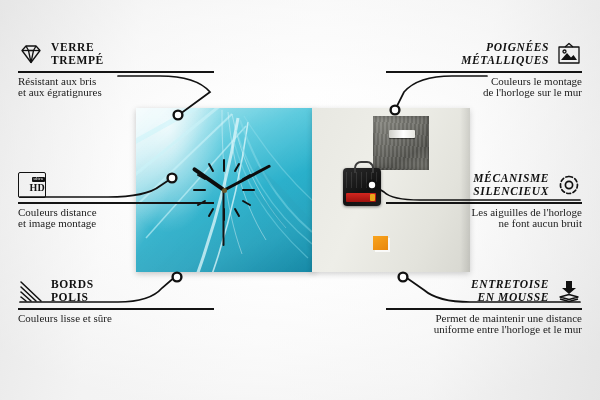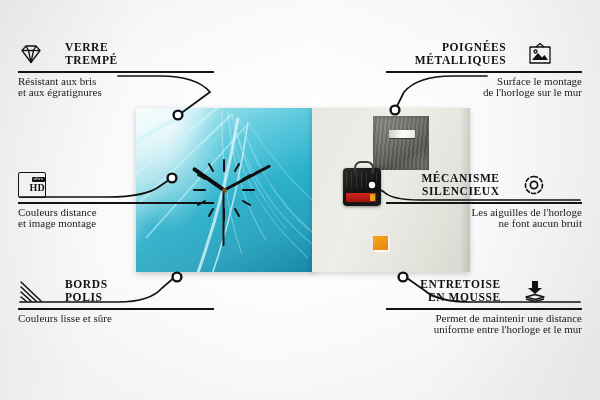--- a/index.html
+++ b/index.html
@@ -88,22 +88,22 @@
   .hand.minute{width:3px;height:52px;margin-left:-1.5px;margin-top:-52px;}
   .hand.second{width:1.5px;height:56px;margin-left:-.75px;margin-top:-56px;background:#151515;}
   .pin{position:absolute;left:50%;top:50%;width:5px;height:5px;margin:-2.5px 0 0 -2.5px;
        background:#6b5a2a;border-radius:50%;}
 
   
   svg.lines{position:absolute;left:0;top:0;width:600px;height:400px;pointer-events:none;}
 
   
   .feat{position:absolute;width:196px;}
-  .feat .head{display:flex;align-items:center;gap:21px;}
-  .feat.right .head{flex-direction:row;justify-content:center;}
+  .feat .head{display:flex;align-items:center;gap:7px;}
+  .feat.right .head{flex-direction:row;justify-content:flex-end;font-style:italic;}
   .feat .title{
     font-size:11.5px;font-weight:bold;letter-spacing:.6px;color:#111;
     line-height:13px;text-transform:uppercase;font-family:"Liberation Serif",serif;
   }
   .feat.left .title{text-align:left;}
   .feat.right .title{text-align:right;}
   .feat .rule{height:1.6px;background:#141414;margin:4px 0 3px;}
   .feat .sub{font-size:11px;line-height:11.4px;color:#1b1b1b;}
   .feat.left .sub{text-align:left;}
   .feat.right .sub{text-align:right;}
@@ -310,21 +310,21 @@
         <g fill="none" stroke="#111" stroke-width="1.3" stroke-linejoin="round">
           <path d="M9 5 L13 1.5 L17 5"></path>
           <rect x="3" y="5" width="20" height="16"></rect>
           <path d="M5 18 L11 11 L15 15.5 L17.5 13 L21 18 Z" fill="#111" stroke="none"></path>
           <circle cx="8.5" cy="9.5" r="1.5"></circle>
         </g>
       </svg>
     </div>
     <div class="rule"></div>
     <div class="sub">
-      <div>Surface le montage</div>
+      <div>Couleurs le montage</div>
       <div>de l'horloge sur le mur</div>
     </div>
   </div>
 
   <div class="feat right" style="left:386px;top:278px;width:196px;">
     <div class="head">
       <div class="title">
         <div>ENTRETOISE</div>
         <div>EN MOUSSE</div>
       </div>

